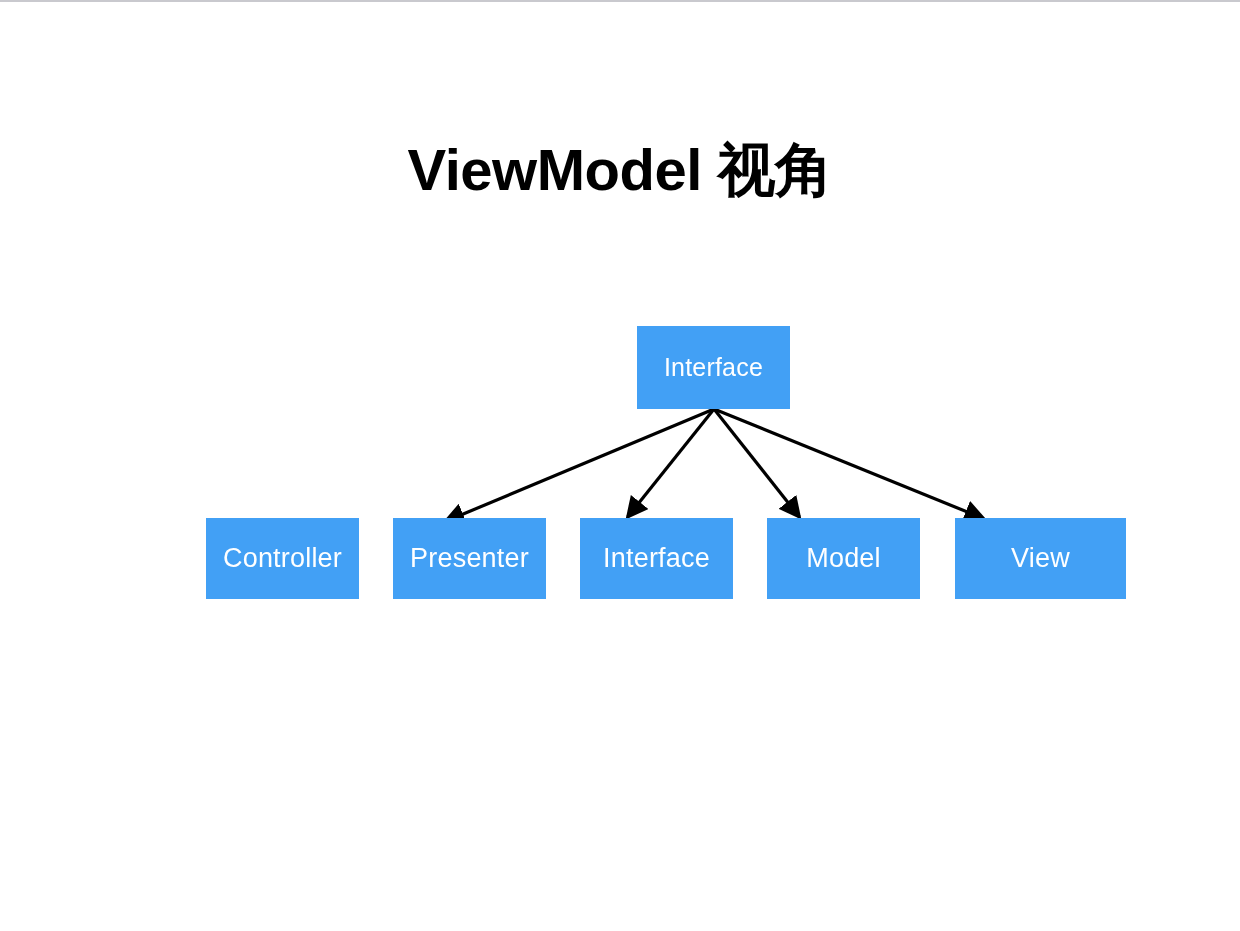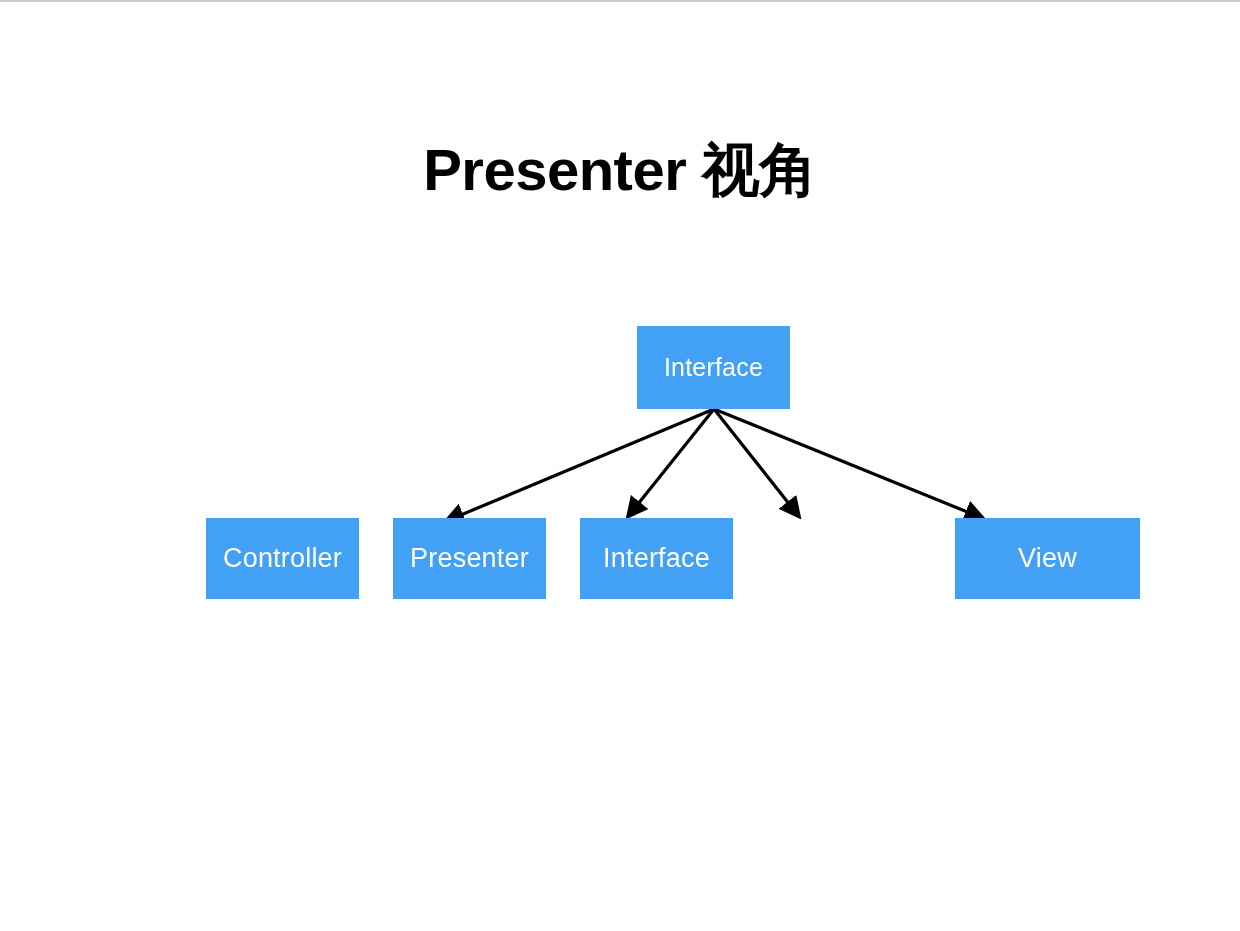--- a/index.html
+++ b/index.html
@@ -83,21 +83,21 @@
     pointer-events: none;
   }
 </style>
 </head>
 <body>
 
 <div id="slide">
 
   <div class="top-rule"></div>
 
-  <div class="slide-title">Presenter 视角</div>
+  <div class="slide-title">ViewModel 视角</div>
 
   <svg id="edge-layer" viewBox="0 0 1240 931">
     <defs>
       <marker id="arrowhead" markerWidth="7" markerHeight="7" refX="6" refY="3.5" orient="auto" markerUnits="strokeWidth">
         <polygon points="0,0 7,3.5 0,7" fill="#000000"></polygon>
       </marker>
     </defs>
     <g id="edges">
         <line x1="714" y1="409" x2="445.3014723112704" y2="521.5235711620672" stroke="#000000" stroke-width="3.2" stroke-linecap="butt" marker-end="url(#arrowhead)"></line>
         <line x1="714" y1="409" x2="627.6222554279898" y2="516.9721807150128" stroke="#000000" stroke-width="3.2" stroke-linecap="butt" marker-end="url(#arrowhead)"></line>
@@ -115,18 +115,21 @@
   </div>
 
   <div class="node node-leaf leaf-1" style="left: 356px; top: 518px; width: 153px; height: 81px; background: rgb(66, 160, 245); color: rgb(255, 255, 255);">
     <span>Presenter</span>
   </div>
 
   <div class="node node-leaf leaf-2" style="left: 543px; top: 518px; width: 153px; height: 81px; background: rgb(66, 160, 245); color: rgb(255, 255, 255);">
     <span>Interface</span>
   </div>
 
+  <div class="node node-leaf leaf-3" style="left: 730px; top: 518px; width: 153px; height: 81px; background: rgb(66, 160, 245); color: rgb(255, 255, 255);">
+    <span>Model</span>
+  </div>
 
-  <div class="node node-leaf leaf-4" style="left: 918px; top: 518px; width: 185px; height: 81px; background: rgb(66, 160, 245); color: rgb(255, 255, 255);">
+  <div class="node node-leaf leaf-4" style="left: 918px; top: 518px; width: 171px; height: 81px; background: rgb(66, 160, 245); color: rgb(255, 255, 255);">
     <span>View</span>
   </div>
 
 </div>
 
 </body></html>

